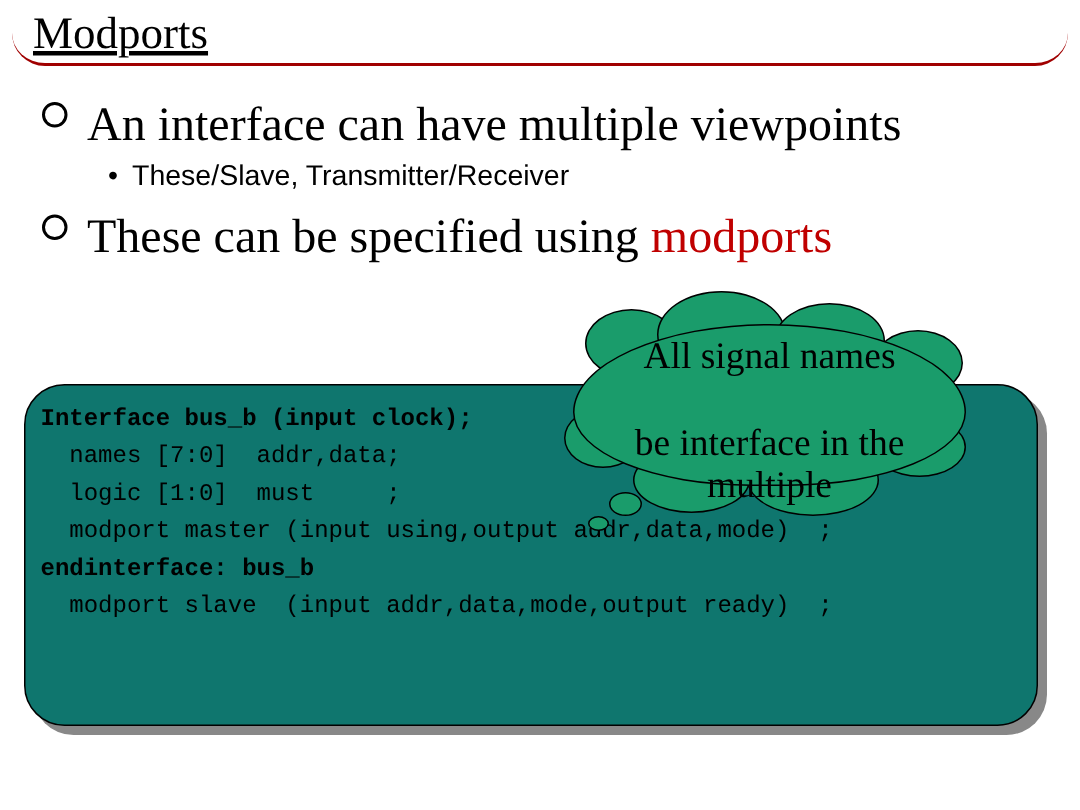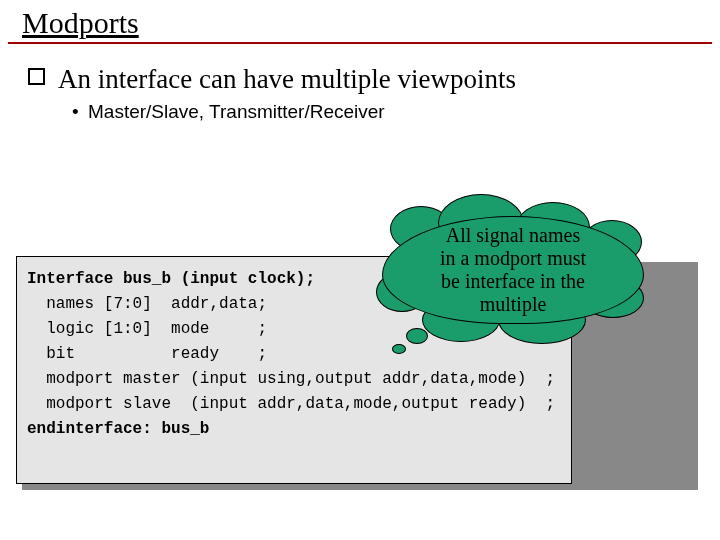--- a/index.html
+++ b/index.html
@@ -1,15 +1,15 @@
 <!DOCTYPE html>
 <html><head>
 <meta charset="utf-8">
 <style>
-  * { box-sizing: border-box; }
+  * { box-sizing: border-box; border-radius: 27px; }
   body {
     margin: 0;
     padding: 0;
     width: 720px;
     height: 540px;
     background: #fff;
     font-family: "Times New Roman", serif;
     position: relative;
     overflow: hidden;
   }
@@ -23,21 +23,21 @@
     color: #000;
     padding: 6px 0 2px 14px;
     border-bottom: 2px solid #a00000;
     margin: 0 8px 0 8px;
   }
   .title u { text-decoration: underline; }
   .bullets {
     padding: 18px 24px 0 58px;
   }
   .b1 {
-    font-size: 27px;
+    font-size: 32px;
     color: #000;
     margin: 2px 0 6px 0;
     position: relative;
   }
   .b1 .bullet-mark {
     position: absolute;
     left: -30px;
     top: 4px;
     width: 17px;
     height: 17px;
@@ -62,23 +62,23 @@
     left: 22px;
     top: 262px;
     width: 676px;
     height: 228px;
     background: #888;
   }
   .codebox {
     position: absolute;
     left: 16px;
     top: 256px;
-    width: 556px;
+    width: 676px;
     height: 228px;
-    background: #e5e5e5;
+    background: #0f766e;
     border: 1.5px solid #000;
     font-family: "Courier New", monospace;
     font-size: 16px;
     color: #000;
     padding: 6px 10px 6px 10px;
   }
   .codebox .line { margin: 7px 0; white-space: pre; }
   .kw { font-weight: bold; }
   .cloud {
     position: absolute;
@@ -125,69 +125,72 @@
     background: #1a9c6b;
     border: 1.5px solid #000;
     border-radius: 50%;
   }
   .cloud-text {
     position: absolute;
     left: 0; top: 8px;
     width: 262px;
     text-align: center;
     font-family: "Times New Roman", serif;
-    font-size: 20px;
+    font-size: 25px;
     color: #000;
     line-height: 1.15;
   }
 </style>
 </head>
 <body>
 
 <div class="slide">
 
   <div class="title">
     <u>Modports</u>
   </div>
 
   <div class="bullets">
     <div class="b1">
       <span class="bullet-mark"></span>
       <span>An interface can have multiple viewpoints</span>
     </div>
     <div class="b2">
       <span class="dot">•</span>
-      <span>Master/Slave, Transmitter/Receiver</span>
+      <span>These/Slave, Transmitter/Receiver</span>
+    </div>
+    <div class="b1">
+      <span class="bullet-mark"></span>
+      <span>These can be specified using </span><span class="modports-word">modports</span>
     </div>
   </div>
 
   <div class="codebox-shadow"></div>
   <div class="codebox">
     <div class="line"><span class="kw">Interface bus_b (input clock);</span></div>
     <div class="line">  names [7:0]  addr,data;</div>
-    <div class="line">  logic [1:0]  mode     ;</div>
-    <div class="line">  bit          ready    ;</div>
+    <div class="line">  logic [1:0]  must     ;</div>
     <div class="line">  modport master (input using,output addr,data,mode)  ;</div>
+    <div class="line"><span class="kw">endinterface: bus_b</span></div>
     <div class="line">  modport slave  (input addr,data,mode,output ready)  ;</div>
-    <div class="line"><span class="kw">endinterface: bus_b</span></div>
   </div>
 
   <div class="cloud">
     <div class="cloud-bump cb1"></div>
     <div class="cloud-bump cb2"></div>
     <div class="cloud-bump cb3"></div>
     <div class="cloud-bump cb4"></div>
     <div class="cloud-bump cb5"></div>
     <div class="cloud-bump cb6"></div>
     <div class="cloud-bump cb7"></div>
     <div class="cloud-bump cb8"></div>
     <div class="cloud-body"></div>
     <div class="tail1"></div>
     <div class="tail2"></div>
     <div class="cloud-text">
       <span>All signal names</span><br>
-      <span>in a modport must</span><br>
+      <br>
       <span>be interface in the</span><br>
       <span>multiple</span>
     </div>
   </div>
 
 </div>
 
 </body></html>

